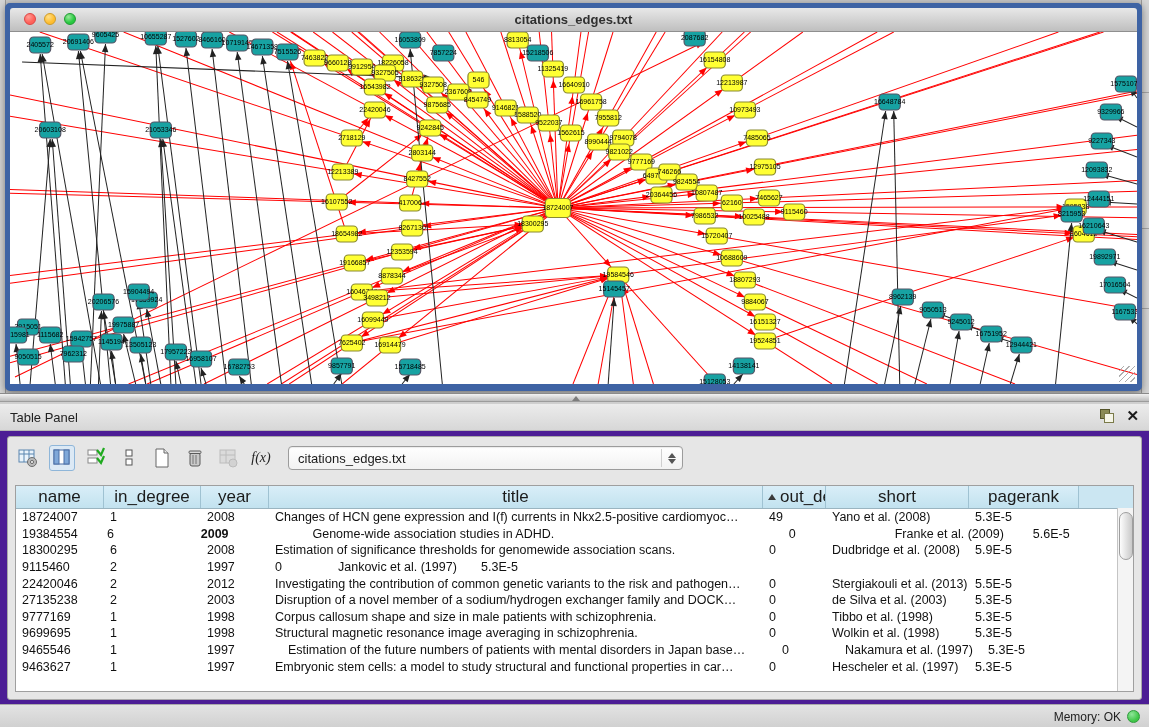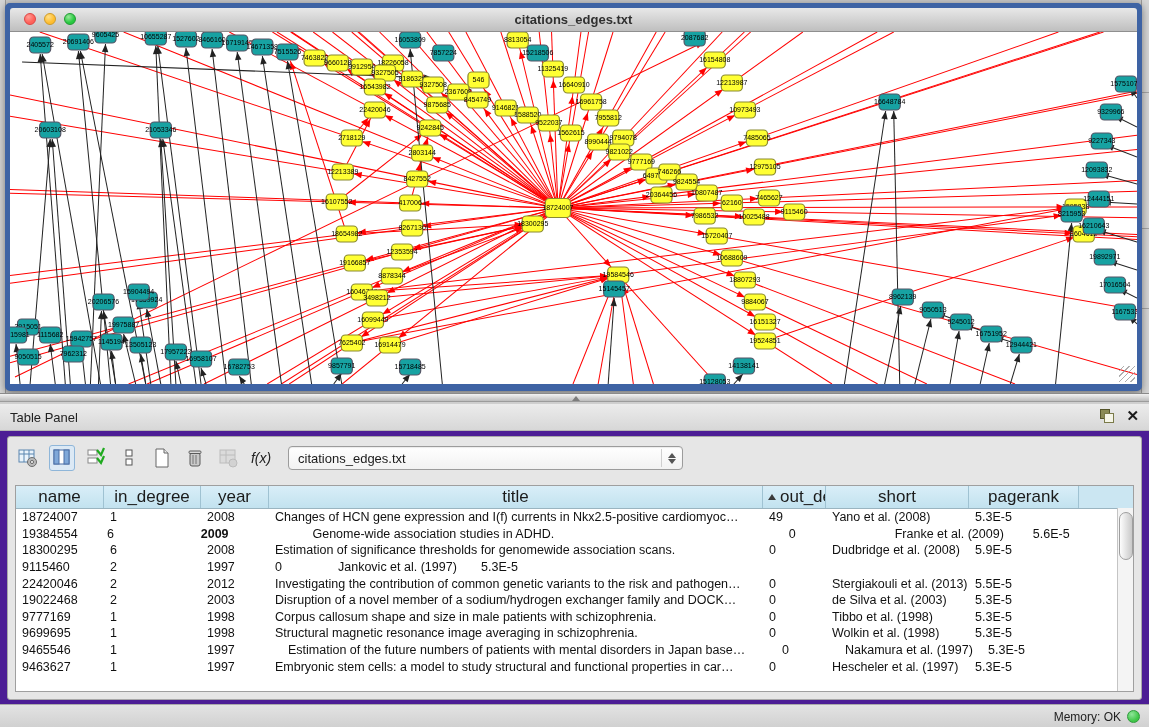--- a/index.html
+++ b/index.html
@@ -39,21 +39,21 @@
   .float-icon .sq-front{position:absolute;right:0;bottom:0;width:8px;height:8px;background:#f5f5e8;border:1px solid #7a7a49;}
   .close-x{font-size:15px;font-weight:bold;color:#1a1a1a;line-height:14px;}
 
   #panel-body{position:absolute;left:7px;top:32px;width:1133px;height:262px;background:#e6e6e6;border:1px solid #a8a8a8;border-radius:3px;}
 
   
   #toolbar{position:relative;height:42px;display:flex;align-items:center;gap:9px;padding-left:8px;}
   .tbtn{width:24px;height:24px;display:flex;align-items:center;justify-content:center;position:relative;}
   .tbtn svg{display:block;}
   .tbtn.boxed{border:1px solid #8fb6d9;background:#dce9f5;border-radius:3px;}
-  .fx{font-family:Liberation Sans, sans-serif;font-style:italic;font-size:14px;color:#222;}
+  .fx{font-family:Liberation Serif, serif;font-style:italic;font-size:14px;color:#222;}
   #table-select{margin-left:6px;width:393px;height:22px;background:linear-gradient(#ffffff,#f2f2f2);border:1px solid #9c9c9c;border-radius:4px;position:relative;display:flex;align-items:center;box-shadow:inset 0 1px 1px rgba(0,0,0,.08);}
   #table-select .val{padding-left:9px;font-size:13px;color:#1a1a1a;}
   #table-select .stepper{position:absolute;right:5px;top:2px;width:11px;height:18px;display:flex;flex-direction:column;align-items:center;justify-content:center;gap:1px;border-left:1px solid #cfcfcf;padding-left:4px;}
   .tri-up{width:0;height:0;border-left:4px solid transparent;border-right:4px solid transparent;border-bottom:5px solid #555;}
   .tri-down{width:0;height:0;border-left:4px solid transparent;border-right:4px solid transparent;border-top:5px solid #555;}
 
   
   #data-table{position:absolute;left:7px;top:48px;width:1117px;height:205px;background:#ffffff;border:1px solid #9f9f9f;overflow:hidden;}
   #thead{display:flex;height:22px;border-bottom:1px solid #9ab4c0;background:#cbe6f2;}
   .th{box-sizing:border-box;border-right:1px solid #9fc2d2;font-size:17px;color:#1b1b1b;display:flex;align-items:center;justify-content:center;overflow:hidden;white-space:nowrap;background:linear-gradient(#d9eef8,#c2e2ef);}
@@ -1027,21 +1027,21 @@
             <div class="tr">
               <div class="td" style="width: 88px;">22420046</div>
               <div class="td" style="width: 97px;">2</div>
               <div class="td" style="width: 68px;">2012</div>
               <div class="td" style="width: 494px;">Investigating the contribution of common genetic variants to the risk and pathogen…</div>
               <div class="td" style="width: 63px;">0</div>
               <div class="td" style="width: 143px;">Stergiakouli et al. (2013)</div>
               <div class="td" style="width: 110px;">5.5E-5</div>
             </div>
             <div class="tr">
-              <div class="td" style="width: 88px;">19022468</div>
+              <div class="td" style="width: 88px;">27135238</div>
               <div class="td" style="width: 97px;">2</div>
               <div class="td" style="width: 68px;">2003</div>
               <div class="td" style="width: 494px;">Disruption of a novel member of a sodium/hydrogen exchanger family and DOCK…</div>
               <div class="td" style="width: 63px;">0</div>
               <div class="td" style="width: 143px;">de Silva et al. (2003)</div>
               <div class="td" style="width: 110px;">5.3E-5</div>
             </div>
             <div class="tr">
               <div class="td" style="width: 88px;">9777169</div>
               <div class="td" style="width: 97px;">1</div>

